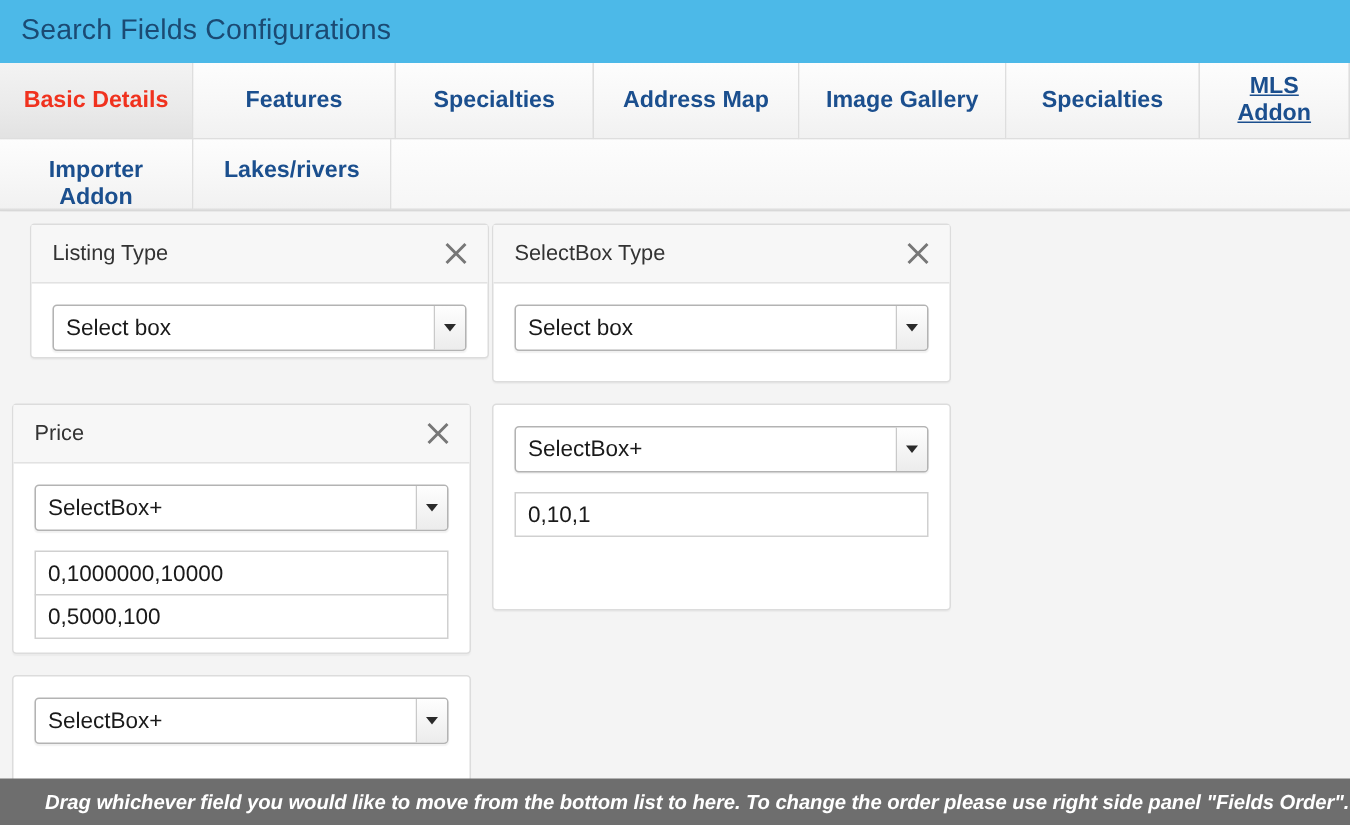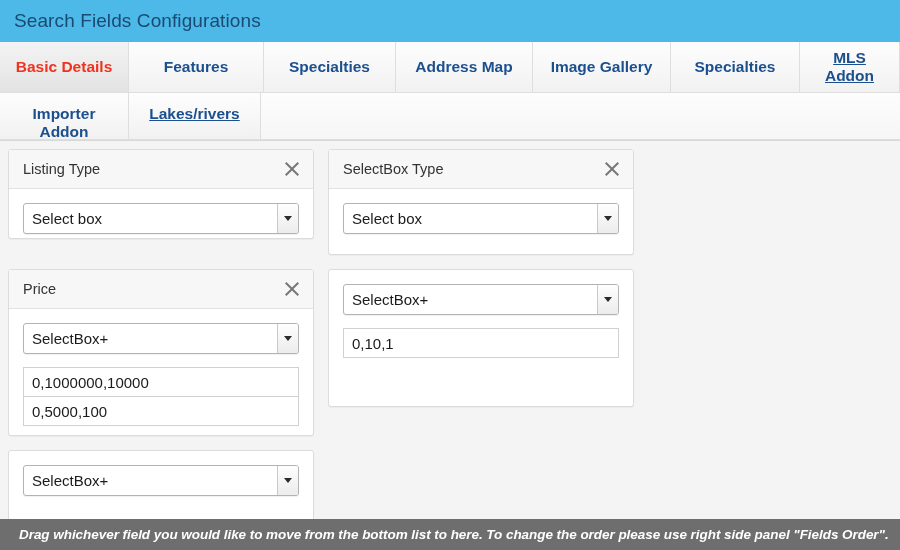--- a/index.html
+++ b/index.html
@@ -195,21 +195,21 @@
   .statusbar {
     position: absolute;
     left: 0;
     bottom: 0;
     width: 900px;
     height: 31px;
     background: #6e6e6e;
     display: flex;
     align-items: center;
     box-sizing: border-box;
-    padding-left: 19px;
+    padding-left: 30px;
   }
   .statusbar-text {
     color: #ffffff;
     font-size: 13.5px;
     font-style: italic;
     font-weight: bold;
     white-space: nowrap;
     letter-spacing: -.05px;
   }
 </style>
@@ -243,29 +243,29 @@
           <span>Specialties</span>
         </div>
         <div class="tab" style="width: 100px; text-decoration: underline;">
           <span>MLS Addon</span>
         </div>
       </div>
     <div class="tabrow row2">
         <div class="tab" style="width: 129px;">
           <span>Importer Addon</span>
         </div>
-        <div class="tab" style="width: 132px; text-decoration: underline;">
+        <div class="tab" style="width: 132px;">
           <span>Lakes/rivers</span>
         </div>
         <div class="tab filler"></div>
       </div>
   </div>
 
   <div class="canvas">
-      <div class="panel" style="left: 8px; top: 8px; width: 306px; height: 90px;">
+      <div class="panel" style="left: 20px; top: 8px; width: 306px; height: 90px;">
         <div class="panel-head">
           <span class="panel-title">Listing Type</span>
           <span class="close-icon">
             <svg width="20" height="20" viewBox="0 0 20 20">
               <path d="M4.4 3.0 L10 8.6 L15.6 3.0 L17.0 4.4 L11.4 10 L17.0 15.6 L15.6 17.0 L10 11.4 L4.4 17.0 L3.0 15.6 L8.6 10 L3.0 4.4 Z" fill="#777777"></path>
             </svg>
           </span>
         </div>
         <div class="panel-body">
           <div class="select-wrap">

